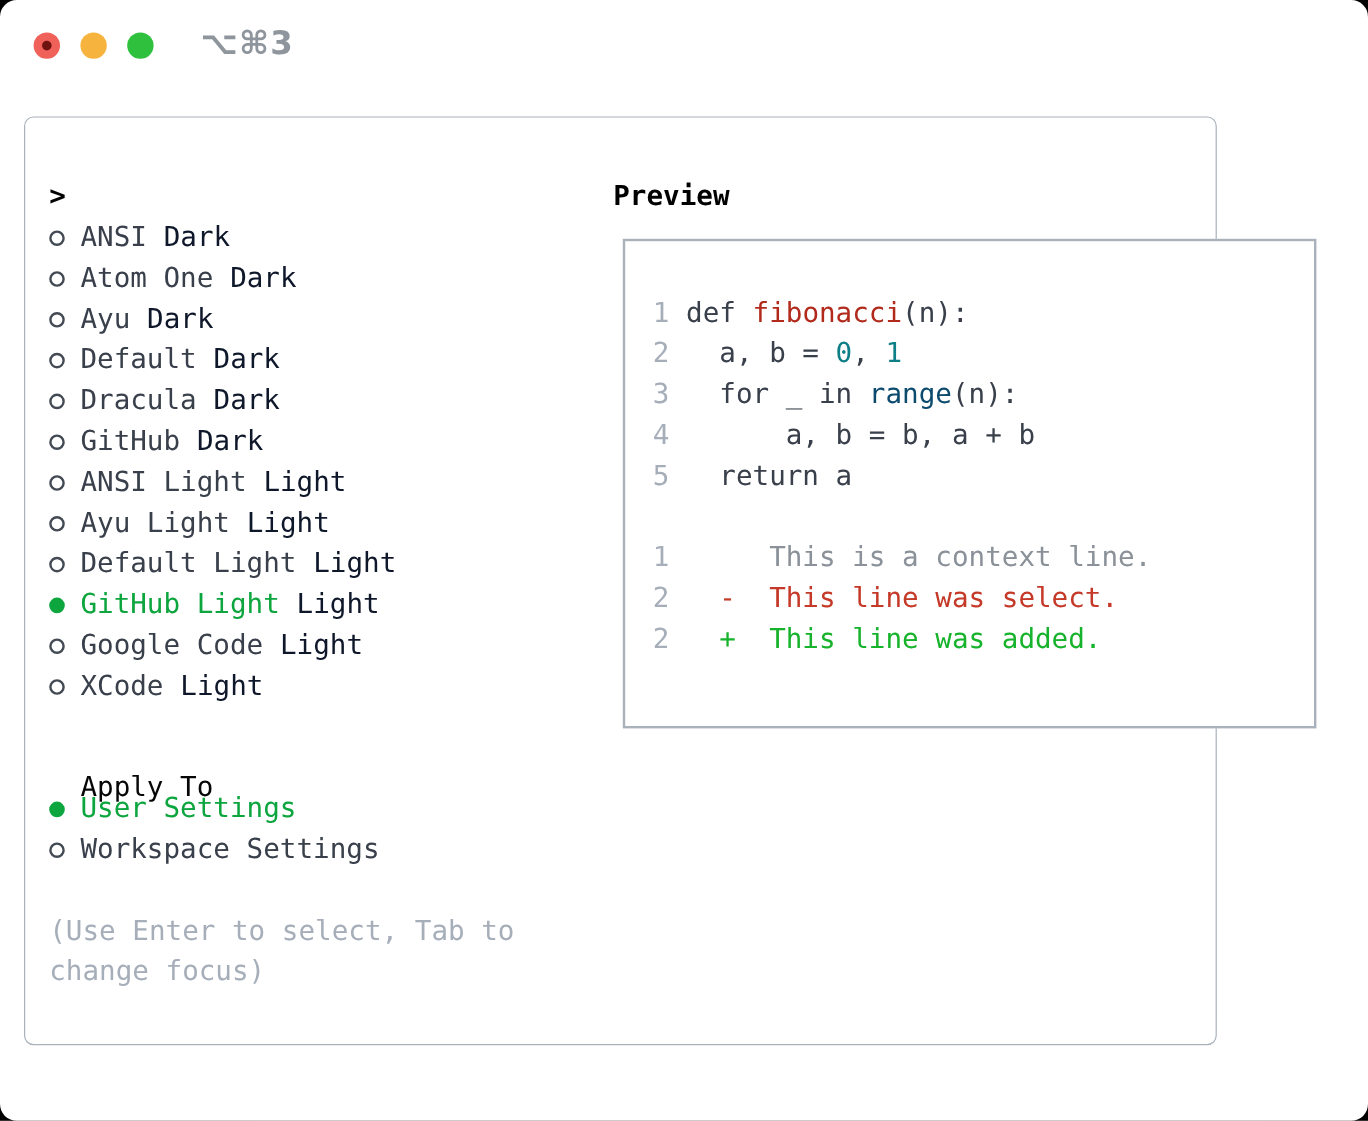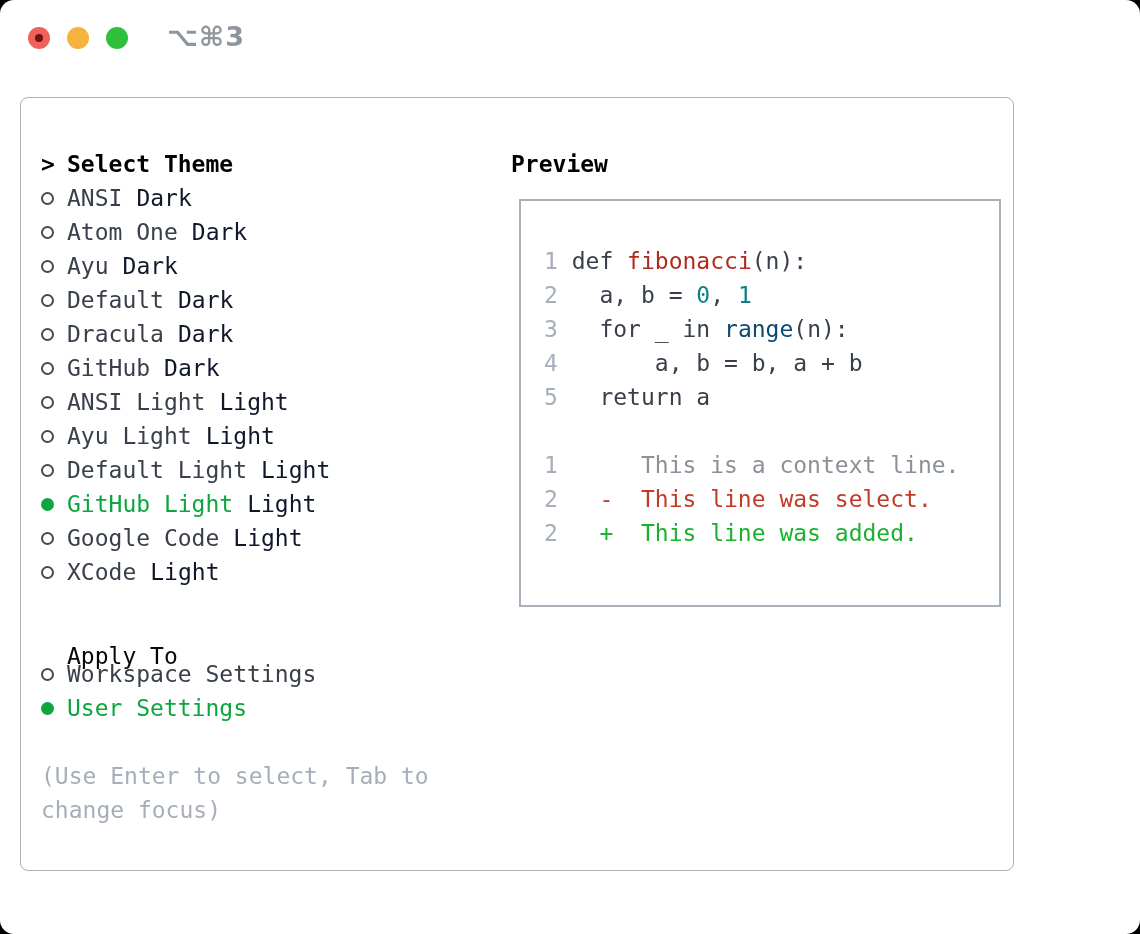--- a/index.html
+++ b/index.html
@@ -55,21 +55,21 @@
   .left-col{position:absolute;left:20px;top:49px;width:450px;}
   .hint{
     color:#a6aeba;font-size:23px;line-height:34px;
     width:29ch;white-space:normal;word-break:normal;
   }
   
   .right-col{position:absolute;left:490px;top:49px;}
   .preview-title{height:34px;font-size:23px;line-height:34px;font-weight:bold;color:#000;}
   .preview-box{
     margin-top:18px;margin-left:8px;
-    width:482px;height:408px;box-sizing:border-box;
+    width:578px;height:408px;box-sizing:border-box;
     border:2px solid #a9b1bb;background:#fff;
     padding:43px 0 0 23px;overflow:hidden;
   }
   .code-line{white-space:pre;font-size:23px;line-height:34px;height:34px;}
   .tk-ln{color:#a6aeba;}
   .tk-pl{color:#39404b;}
   .tk-fn{color:#b12a1c;}
   .tk-num{color:#0e7e87;}
   .tk-bi{color:#0c4a6e;}
   .tk-ctx{color:#8b9199;}
@@ -92,21 +92,20 @@
     <div class="shortcut">⌥⌘3</div>
   </div>
 
   <div class="panel">
 
     <div class="left-col">
       <div class="row">
         <span class="slot">
             <span class="prompt">&gt;</span>
           </span>
-        <span class="hdr">Select Theme</span>
       </div>
       <div id="theme-list">
           <div class="row">
             <span class="slot">
               <span class="circle"></span>
             </span>
             <span class="name">ANSI</span>
             <span class="variant">Dark</span>
           </div>
           <div class="row">
@@ -190,29 +189,29 @@
 
       <div class="spacer"></div>
 
       <div class="row">
         <span class="slot"></span>
         <span class="hdr2">Apply To</span>
       </div>
       <div id="apply-list">
           <div class="row">
             <span class="slot">
+              <span class="circle sel"></span>
+            </span>
+            <span class="name sel">User Settings</span>
+          </div>
+          <div class="row">
+            <span class="slot">
               <span class="circle"></span>
             </span>
             <span class="name">Workspace Settings</span>
-          </div>
-          <div class="row">
-            <span class="slot">
-              <span class="circle sel"></span>
-            </span>
-            <span class="name sel">User Settings</span>
           </div>
         </div>
 
       <div class="spacer"></div>
 
       <div class="hint">(Use Enter to select, Tab to change focus)</div>
     </div>
 
     <div class="right-col">
       <div class="preview-title">Preview</div>

